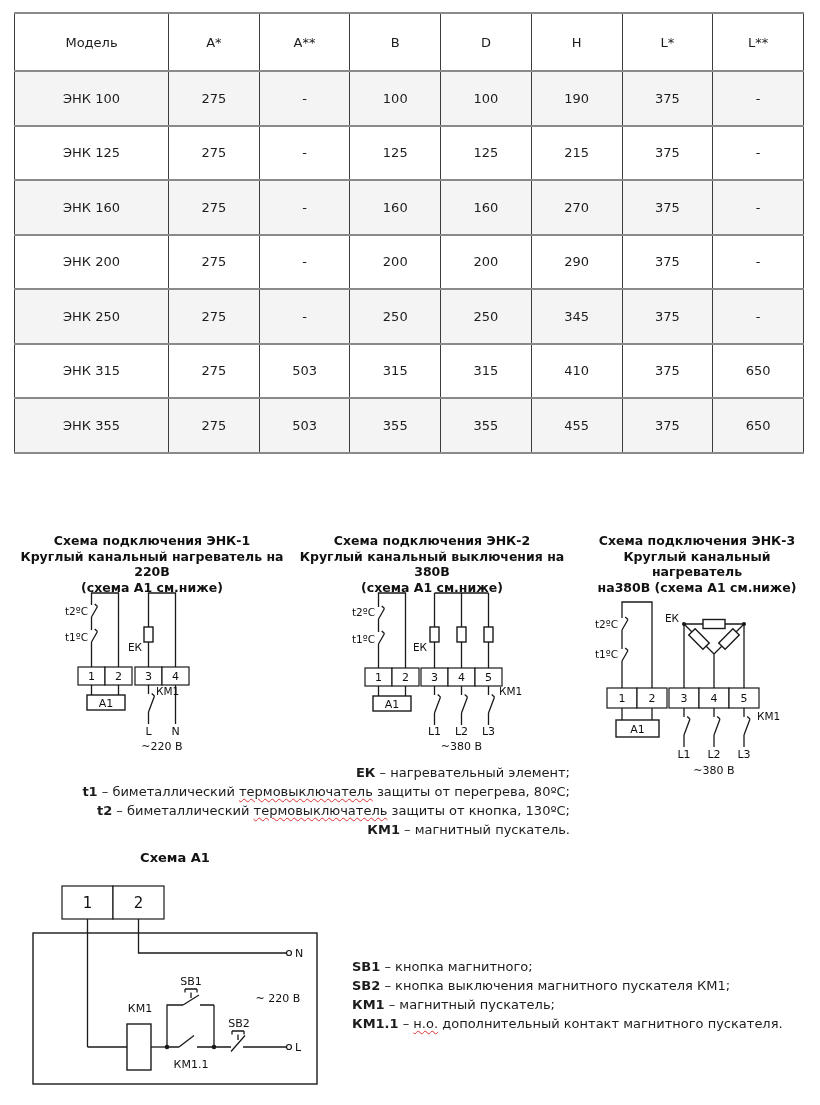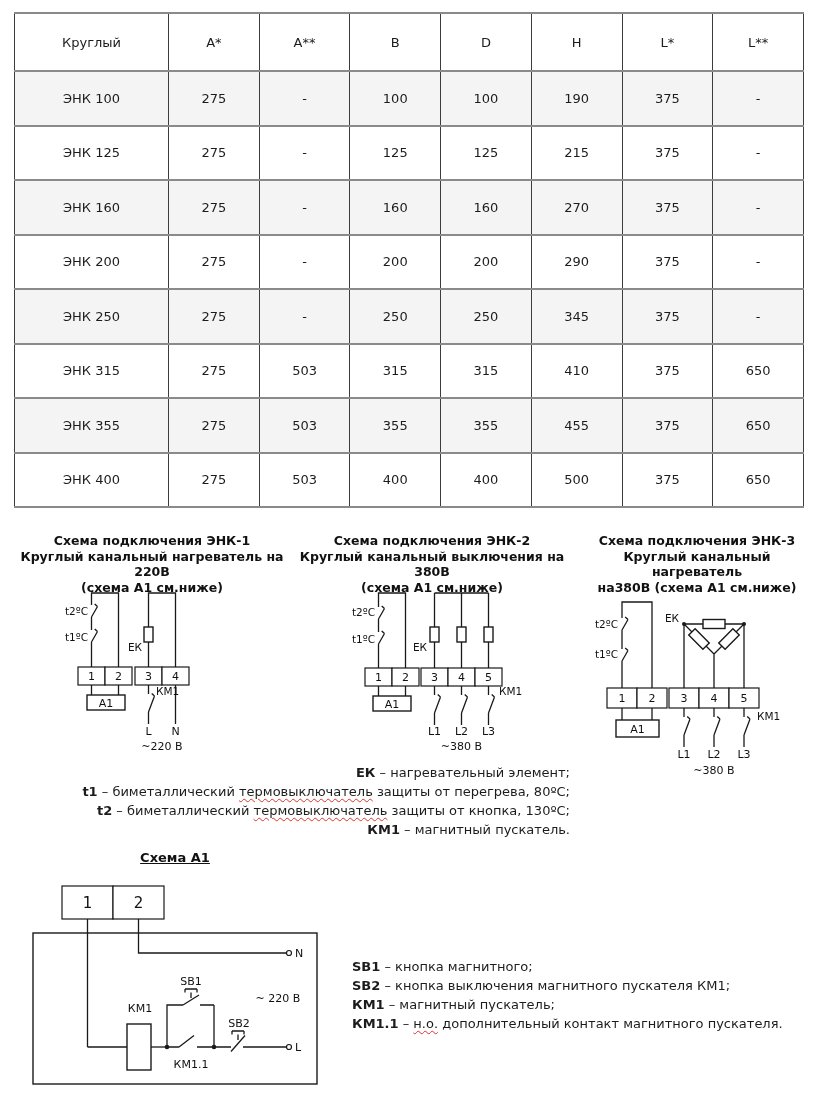--- a/index.html
+++ b/index.html
@@ -28,41 +28,41 @@
   .tn{font-size:11px;}
   .tl{font-size:10.5px;}
   .tb{font-size:15px;}
   .dot{fill:#1a1a1a;stroke:none;}
   .term{fill:#fff;stroke:#1a1a1a;stroke-width:1.2;}
 
   
   .legend{position:absolute;font-size:13px;line-height:19px;color:#1c1c1c;}
   .legend b{font-weight:bold;}
   .spell{text-decoration:underline wavy #e03131 1px;text-underline-offset:2px;}
-  .a1-title{position:absolute;font-size:13px;font-weight:bold;text-align:center;color:#111;text-decoration:underline;}
+  .a1-title{position:absolute;font-size:13px;font-weight:bold;text-align:center;color:#111;}
 </style>
 </head>
 <body>
 
 <div class="page">
 
   <table class="spec">
     <colgroup>
         <col style="width:154px">
         <col>
         <col>
         <col>
         <col>
         <col>
         <col>
         <col>
       </colgroup>
     <tbody>
         <tr>
-      <th>Круглый</th>
+      <th>Модель</th>
       <th>A*</th>
       <th>A**</th>
       <th>B</th>
       <th>D</th>
       <th>H</th>
       <th>L*</th>
       <th>L**</th>
     </tr>
     <tr class="shade">
       <td>ЭНК 100</td>
@@ -124,30 +124,20 @@
           <td>375</td>
           <td>650</td>
     </tr>
     <tr class="shade">
       <td>ЭНК 355</td>
           <td>275</td>
           <td>503</td>
           <td>355</td>
           <td>355</td>
           <td>455</td>
-          <td>375</td>
-          <td>650</td>
-    </tr>
-    <tr>
-      <td>ЭНК 400</td>
-          <td>275</td>
-          <td>503</td>
-          <td>400</td>
-          <td>400</td>
-          <td>500</td>
           <td>375</td>
           <td>650</td>
     </tr>
   </tbody>
     </table>
 
   <div class="dg-title" style="left:12px;top:533px;width:280px;">
     <div>Схема подключения ЭНК-1</div>
     <div>Круглый канальный нагреватель на 220В</div>
     <div>(схема А1 см.ниже)</div>

